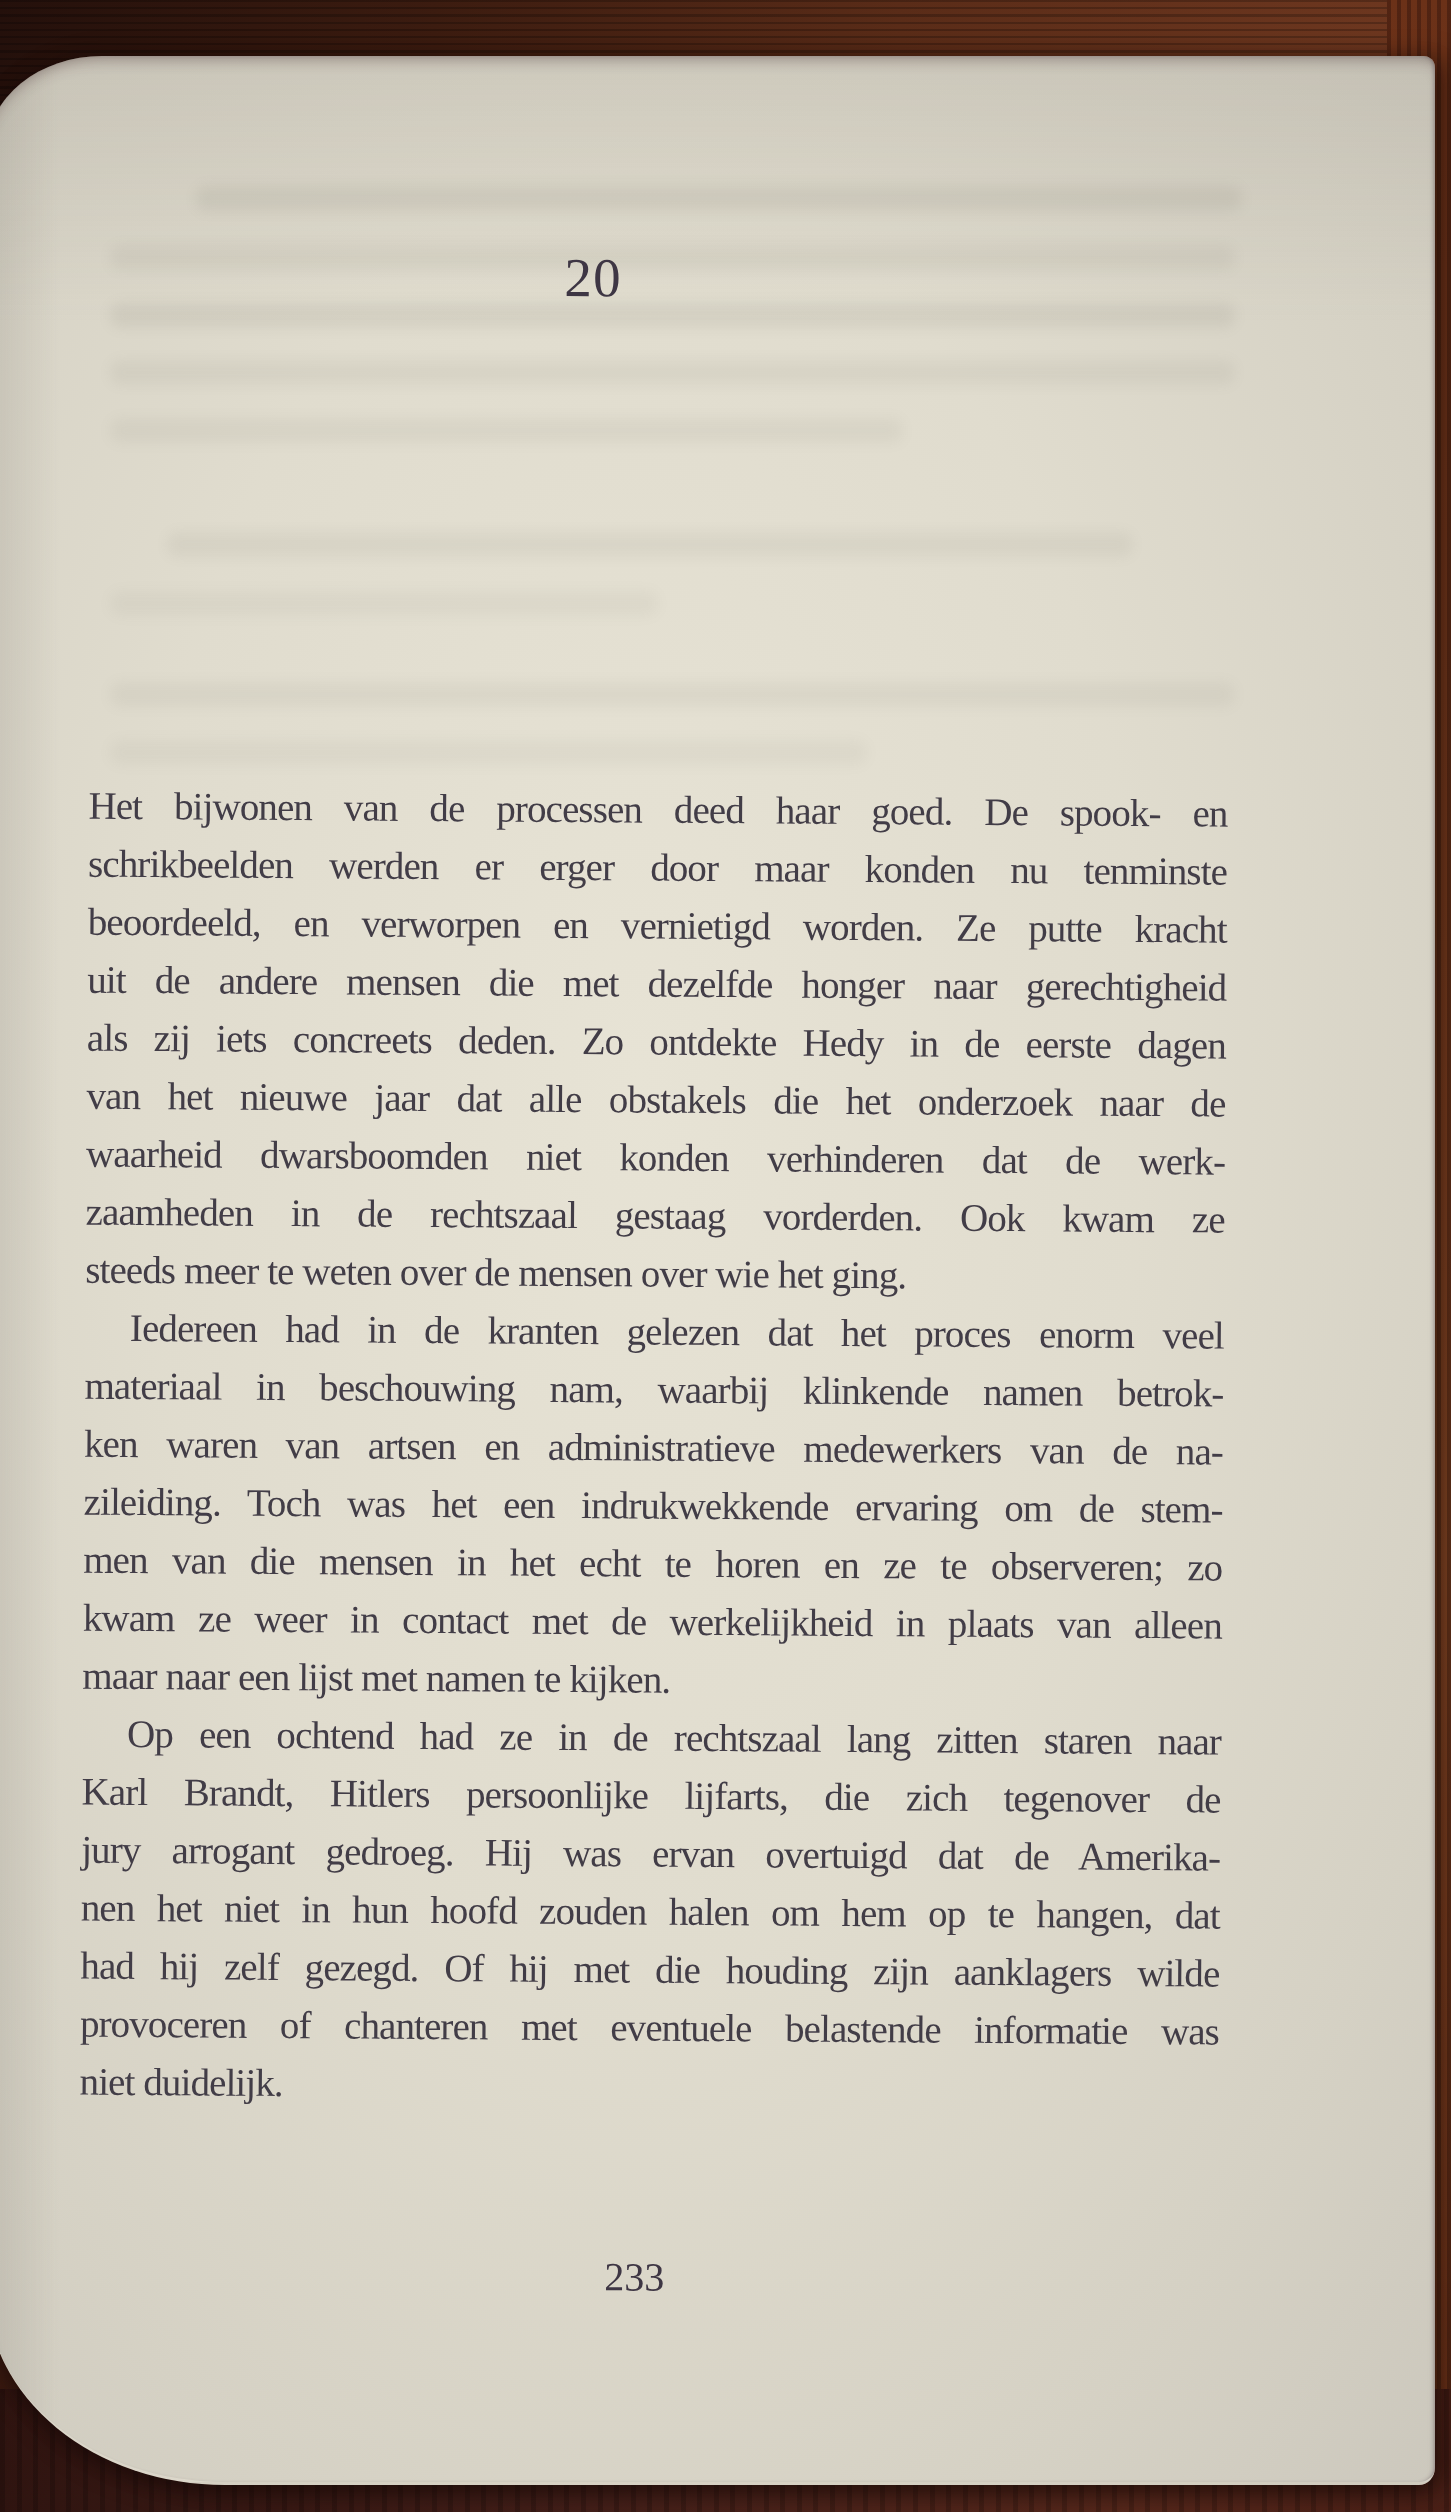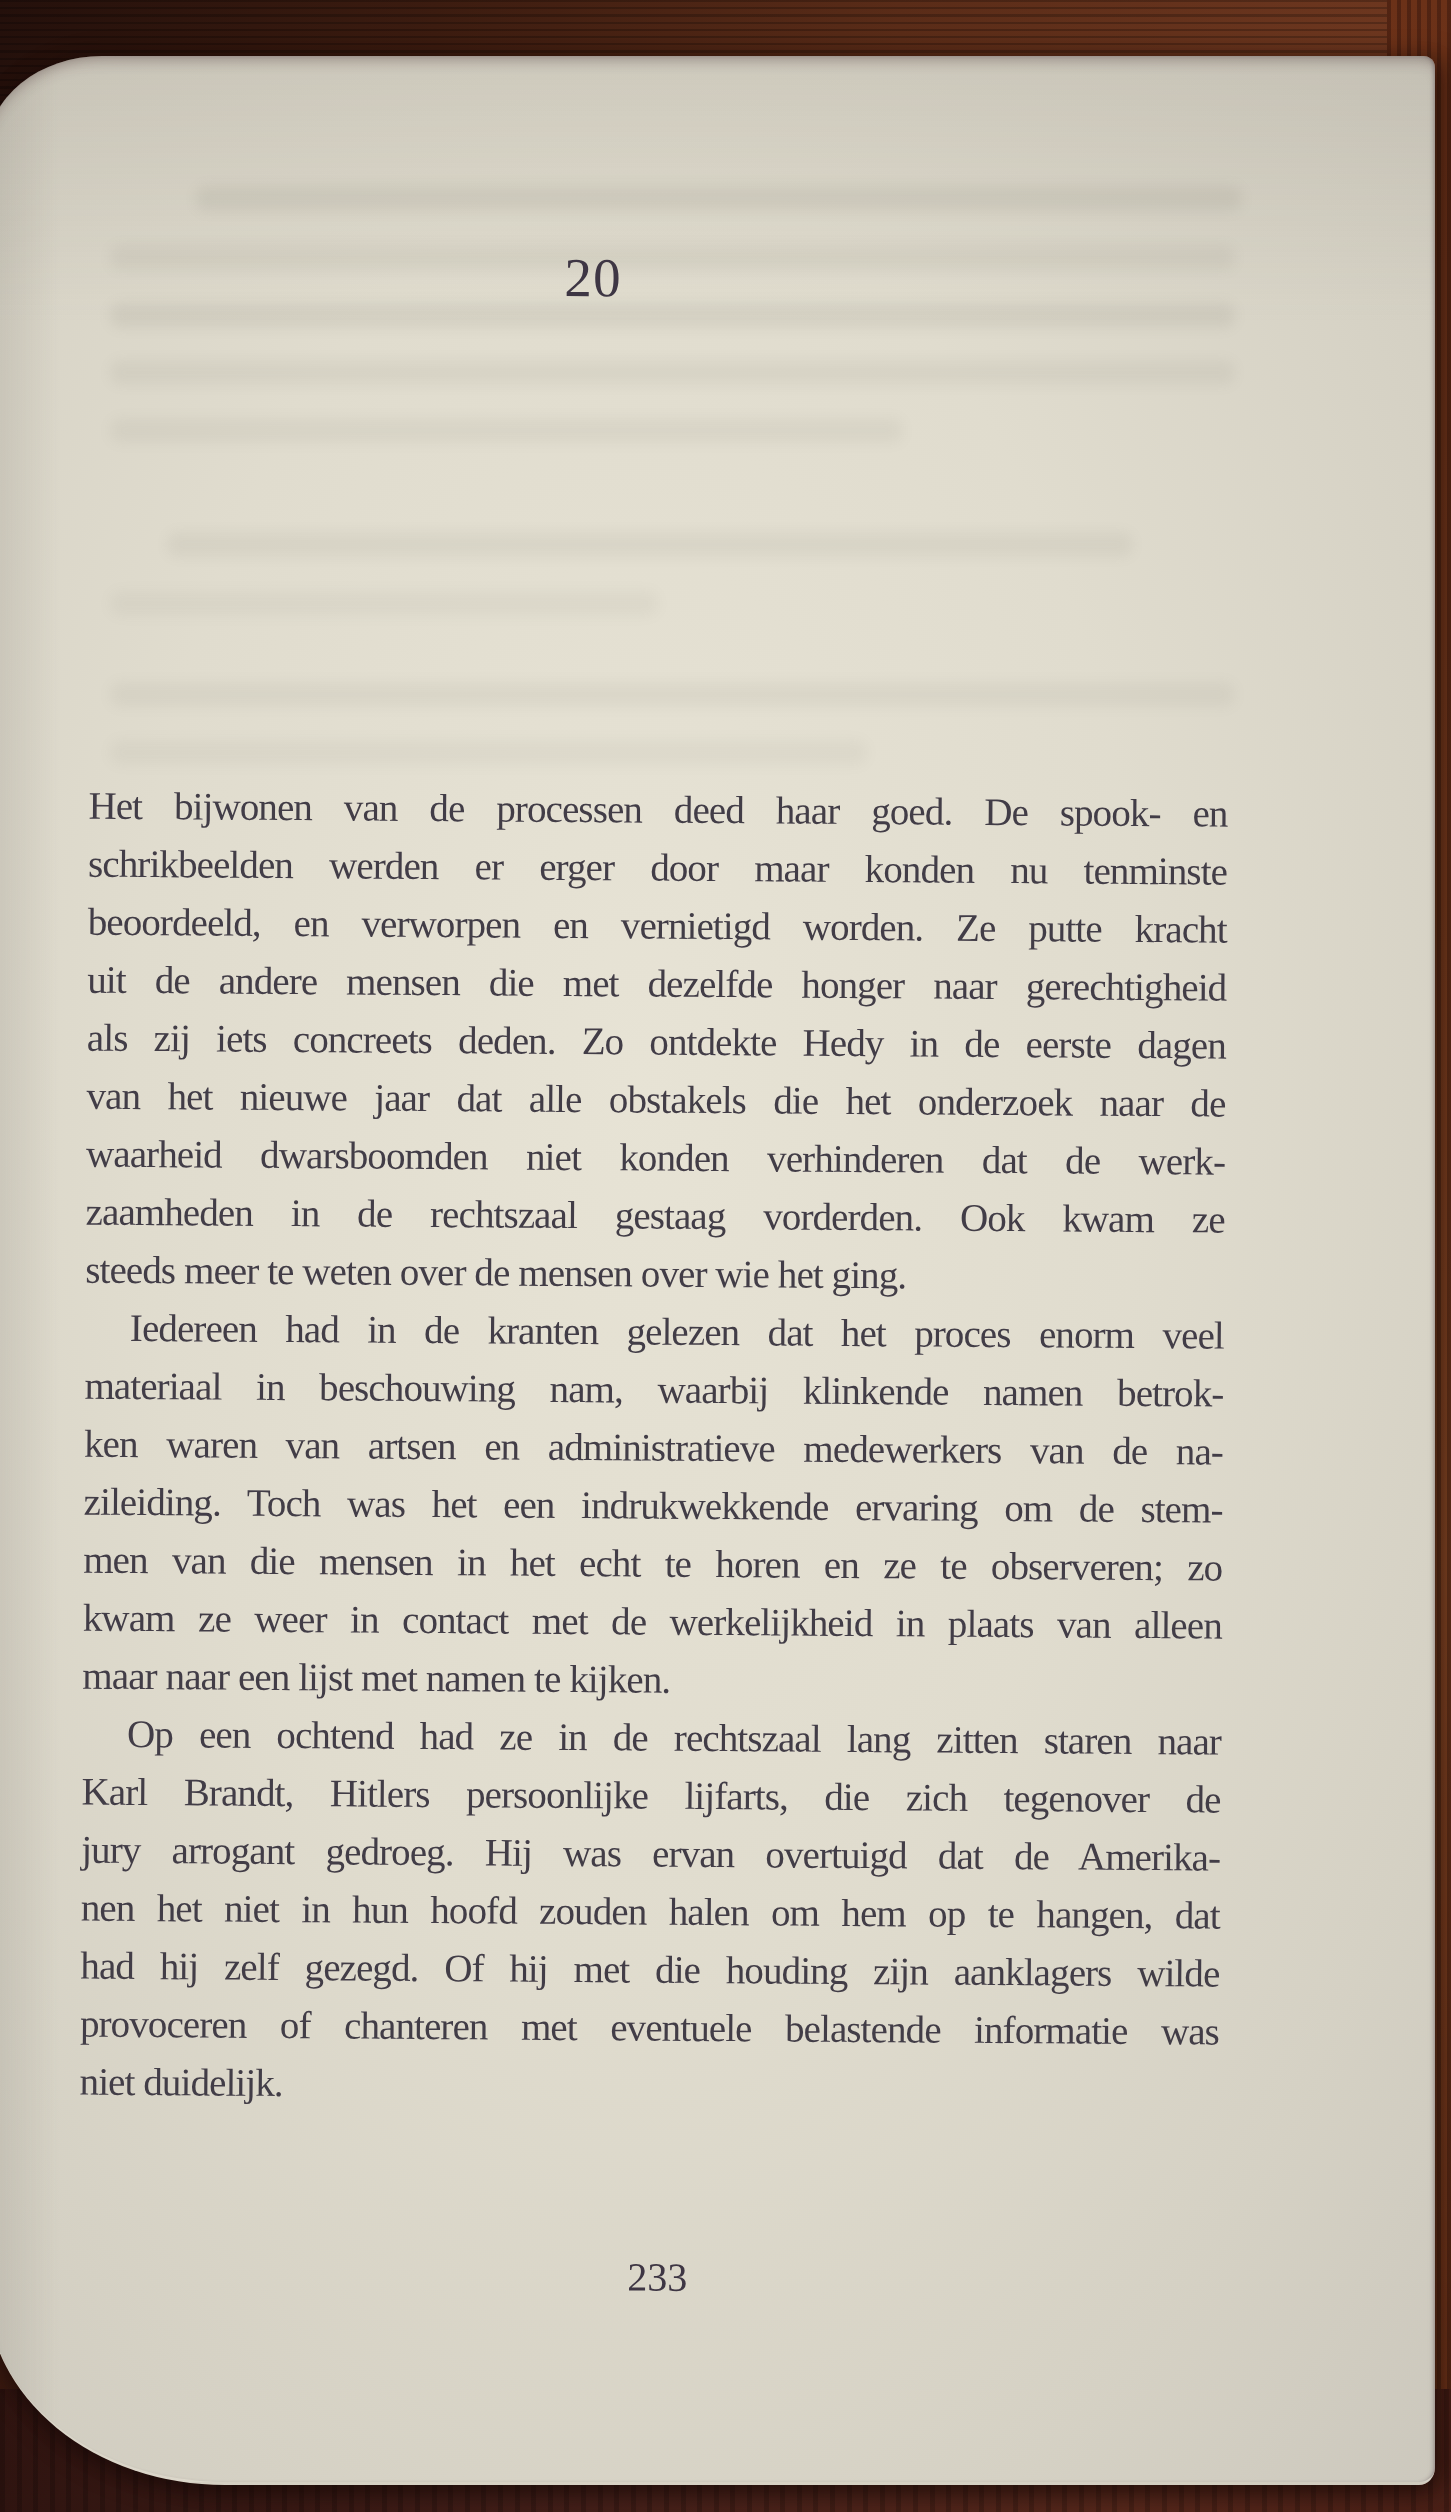--- a/index.html
+++ b/index.html
@@ -95,21 +95,21 @@
     text-align: justify;
     text-align-last: justify;
     white-space: normal;
     color: #423d47;
   }
   .line.last { text-align-last: left; }
   .line.indent { padding-left: 45px; }
 
   .page-number {
     position: absolute;
-    left: 679px; top: 2198px;
+    left: 656px; top: 2198px;
     transform: translateX(-50%);
     font-size: 40px;
     color: #3e3644;
   }
 </style>
 </head>
 <body>
 
 <div class="wood-top"></div>
 <div class="wood-right"></div>

